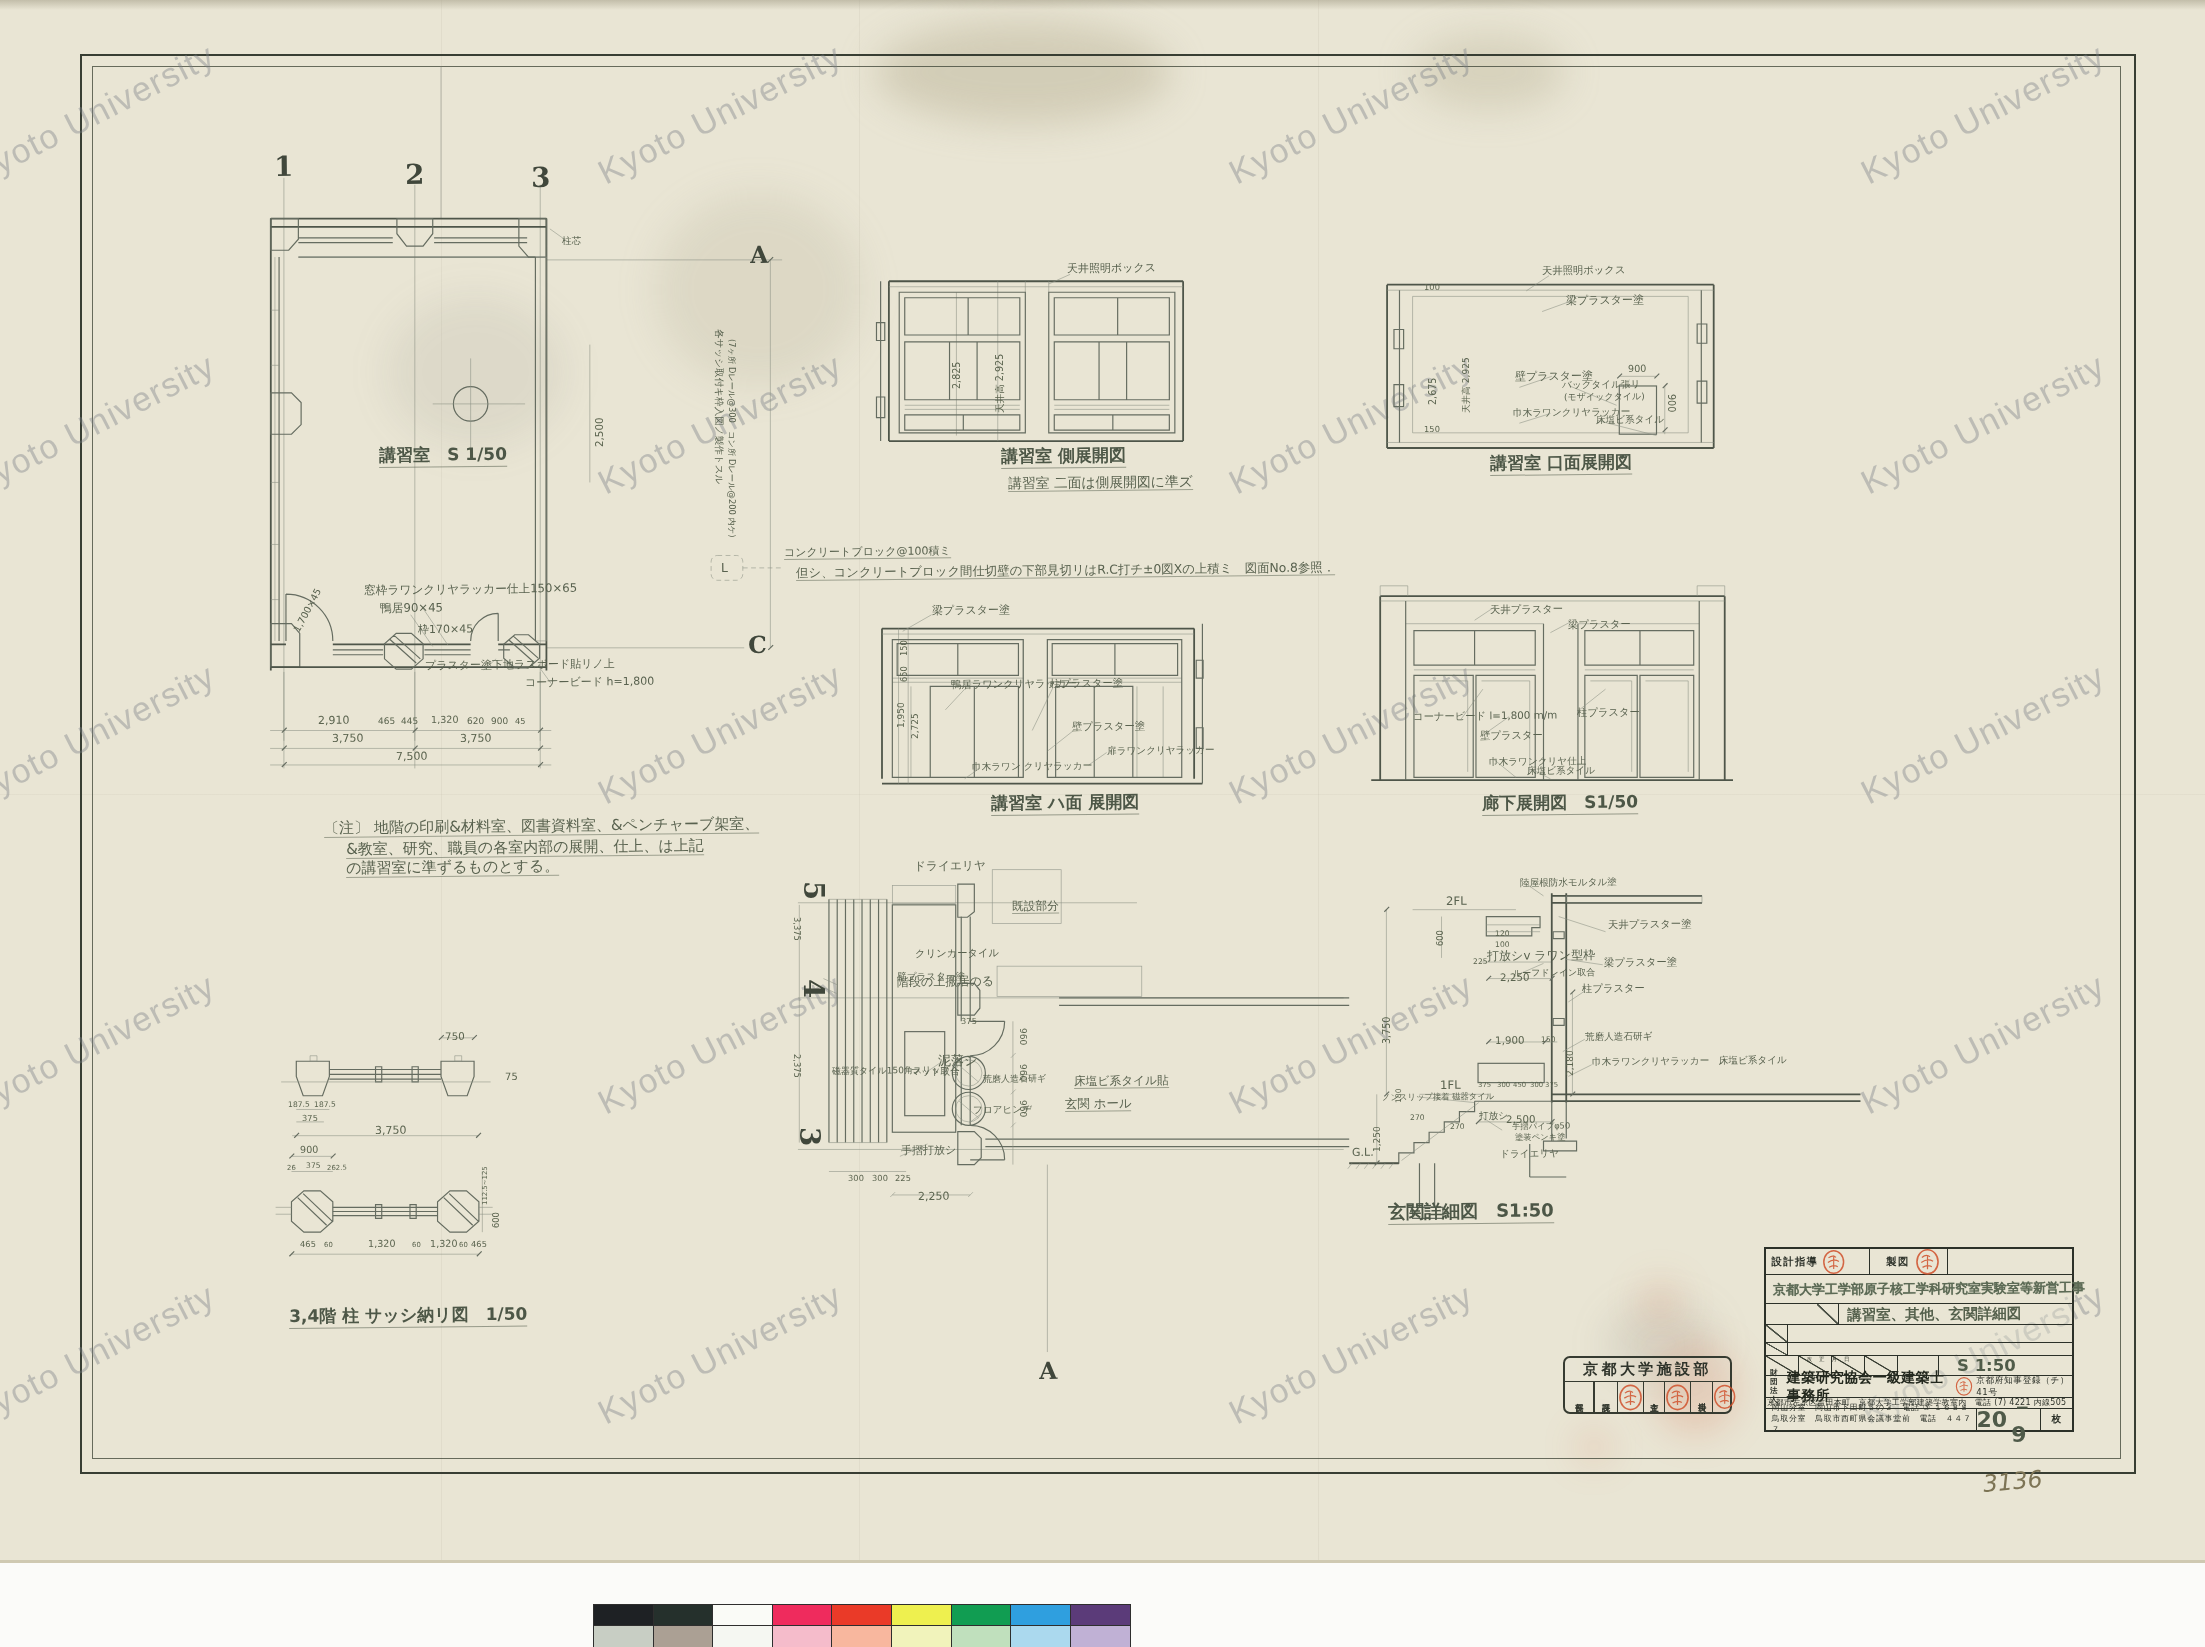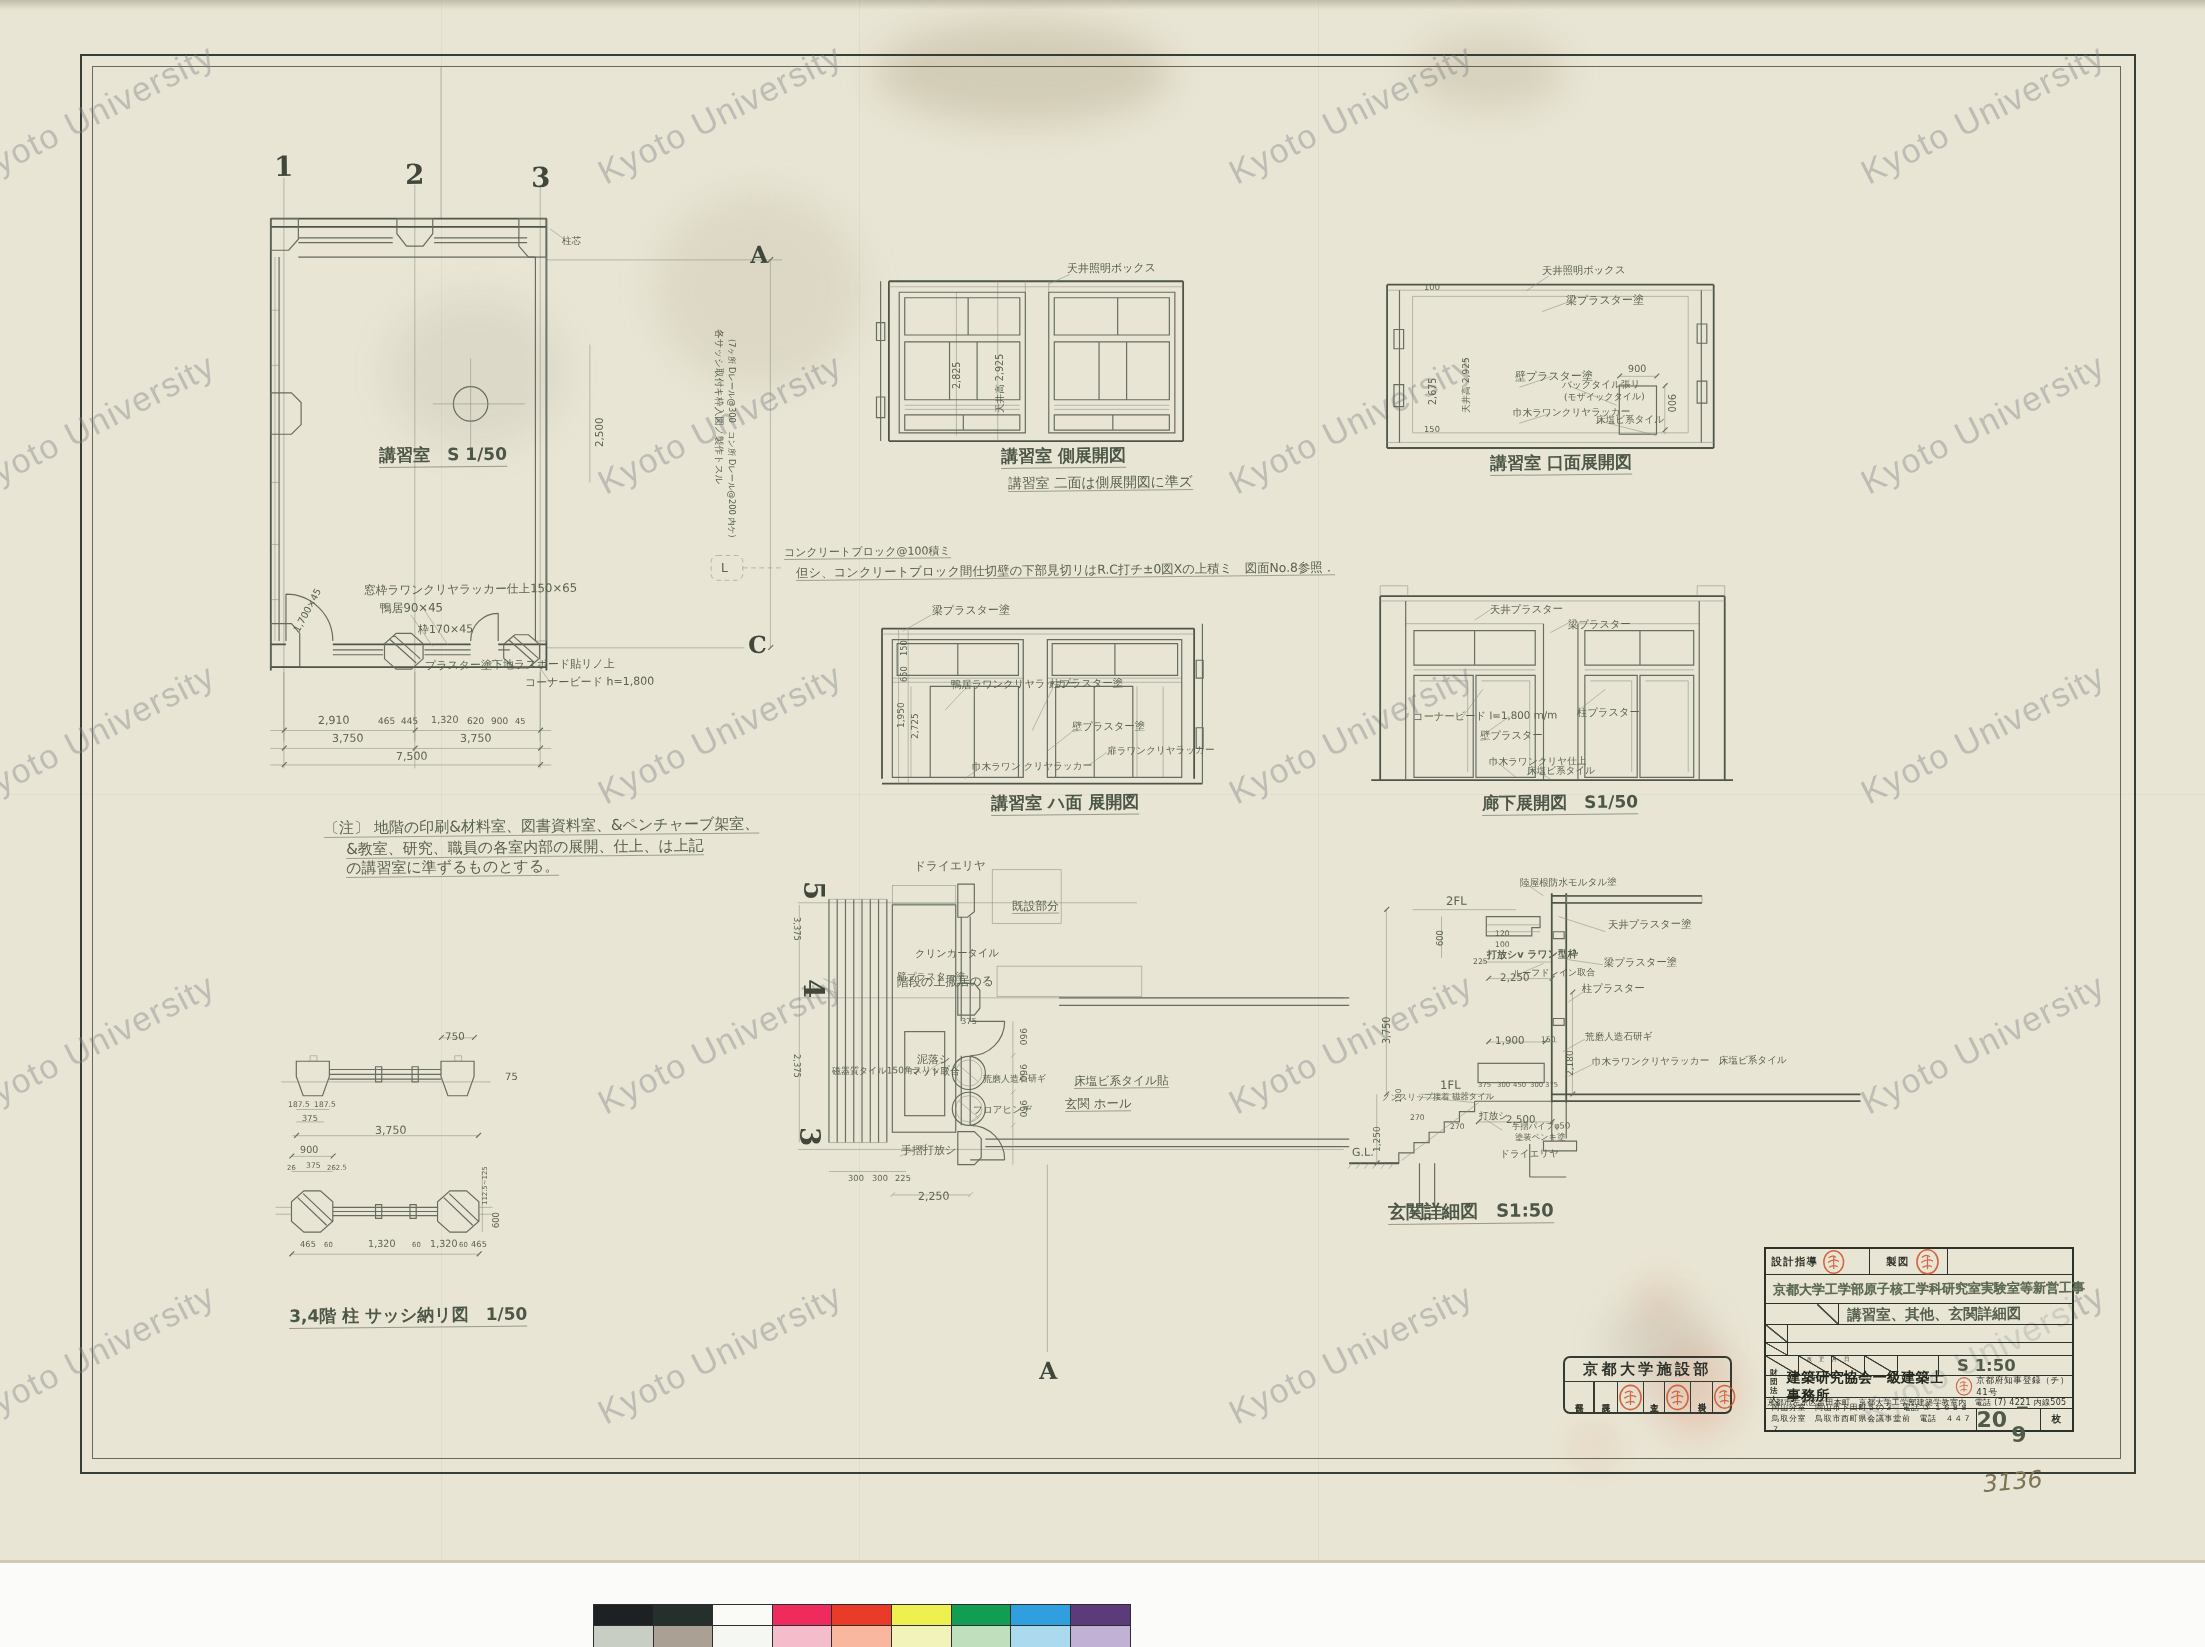--- a/index.html
+++ b/index.html
@@ -371,21 +371,21 @@
       <div class="ann cap" style="left: 1482px; top: 795px;">廊下展開図　S1/50</div>
       <div class="ann gridnum" style="left: 827px; top: 881px; transform: rotate(90deg);">5</div>
       <div class="ann gridnum" style="left: 827px; top: 979px; transform: rotate(90deg);">4</div>
       <div class="ann gridnum" style="left: 823px; top: 1127px; transform: rotate(90deg);">3</div>
       <div class="ann gridnum" style="left: 1039px; top: 1359px; font-size: 23.4px;">A</div>
       <div class="ann" style="left: 914px; top: 860px; font-size: 11.7px;">ドライエリヤ</div>
       <div class="ann u" style="left: 1012px; top: 900px; font-size: 11.7px;">既設部分</div>
       <div class="ann" style="left: 915px; top: 948px; font-size: 10.3px;">クリンカータイル</div>
       <div class="ann" style="left: 897px; top: 972px; font-size: 9.6px;">壁プラスター塗</div>
       <div class="ann" style="left: 897px; top: 932px; font-size: 12px; margin-top: 44px;">階段の上搬居のる</div>
-      <div class="ann" style="left: 917px; top: 1054px; font-size: 11px;">泥落シ</div>
+      <div class="ann" style="left: 938px; top: 1054px; font-size: 13px;">泥落シ</div>
       <div class="ann" style="left: 911px; top: 1067px; font-size: 9.6px;">マット取合</div>
       <div class="ann" style="left: 832px; top: 1067px; font-size: 9px;">磁器質タイル150角スリップ</div>
       <div class="ann" style="left: 983px; top: 1075px; font-size: 9px;">荒磨人造石研ギ</div>
       <div class="ann u" style="left: 1065px; top: 1049px; font-size: 12.4px; margin-top: 48px;">玄関 ホール</div>
       <div class="ann u" style="left: 1074px; top: 1075px; font-size: 11.7px;">床塩ビ系タイル貼</div>
       <div class="ann" style="left: 973px; top: 1105px; font-size: 9.6px;">フロアヒンヂ</div>
       <div class="ann" style="left: 901px; top: 1145px; font-size: 11px;">手摺打放シ</div>
       <div class="ann dim" style="left: 961px; top: 1017px; font-size: 8.3px;">375</div>
       <div class="ann dim" style="left: 1027px; top: 1028px; font-size: 9px; transform: rotate(90deg);">960</div>
       <div class="ann dim" style="left: 1027px; top: 1064px; font-size: 9px; transform: rotate(90deg);">960</div>
@@ -398,21 +398,21 @@
       <div class="ann dim" style="left: 918px; top: 1191px;">2,250</div>
       <div class="ann" style="left: 1446px; top: 895px; font-size: 11.7px;">2FL</div>
       <div class="ann" style="left: 1440px; top: 1079px; font-size: 11.7px;">1FL</div>
       <div class="ann" style="left: 1352px; top: 1147px; font-size: 11px;">G.L.</div>
       <div class="ann" style="left: 1520px; top: 878px; font-size: 9.6px;">陸屋根防水モルタル塗</div>
       <div class="ann" style="left: 1608px; top: 919px; font-size: 10.3px;">天井プラスター塗</div>
       <div class="ann" style="left: 1604px; top: 957px; font-size: 10.3px;">梁プラスター塗</div>
       <div class="ann" style="left: 1582px; top: 983px; font-size: 10.3px;">柱プラスター</div>
       <div class="ann" style="left: 1585px; top: 1032px; font-size: 9.6px;">荒磨人造石研ギ</div>
       <div class="ann" style="left: 1592px; top: 1057px; font-size: 9.6px;">巾木ラワンクリヤラッカー　床塩ビ系タイル</div>
-      <div class="ann" style="left: 1487px; top: 950px; font-size: 10px; font-weight: bold;">打放シv ラワン型枠</div>
+      <div class="ann" style="left: 1487px; top: 950px; font-size: 12px;">打放シv ラワン型枠</div>
       <div class="ann" style="left: 1513px; top: 969px; font-size: 9px;">ルーフドレイン取合</div>
       <div class="ann" style="left: 1479px; top: 1111px; font-size: 9.6px;">打放シ</div>
       <div class="ann" style="left: 1512px; top: 1122px; font-size: 8.3px;">手摺パイプφ50</div>
       <div class="ann" style="left: 1515px; top: 1133px; font-size: 8.3px;">塗装ペンキ塗</div>
       <div class="ann" style="left: 1500px; top: 1149px; font-size: 9.6px;">ドライエリヤ</div>
       <div class="ann" style="left: 1382px; top: 1093px; font-size: 8.3px;">ノンスリップ接着 磁器タイル</div>
       <div class="ann dim" style="left: 1500px; top: 972px; font-size: 10.3px;">2,250</div>
       <div class="ann dim" style="left: 1495px; top: 1035px; font-size: 10.3px;">1,900</div>
       <div class="ann dim" style="left: 1541px; top: 1036px; font-size: 7.6px;">150</div>
       <div class="ann dim" style="left: 1506px; top: 1114px; font-size: 10.3px;">2,500</div>

